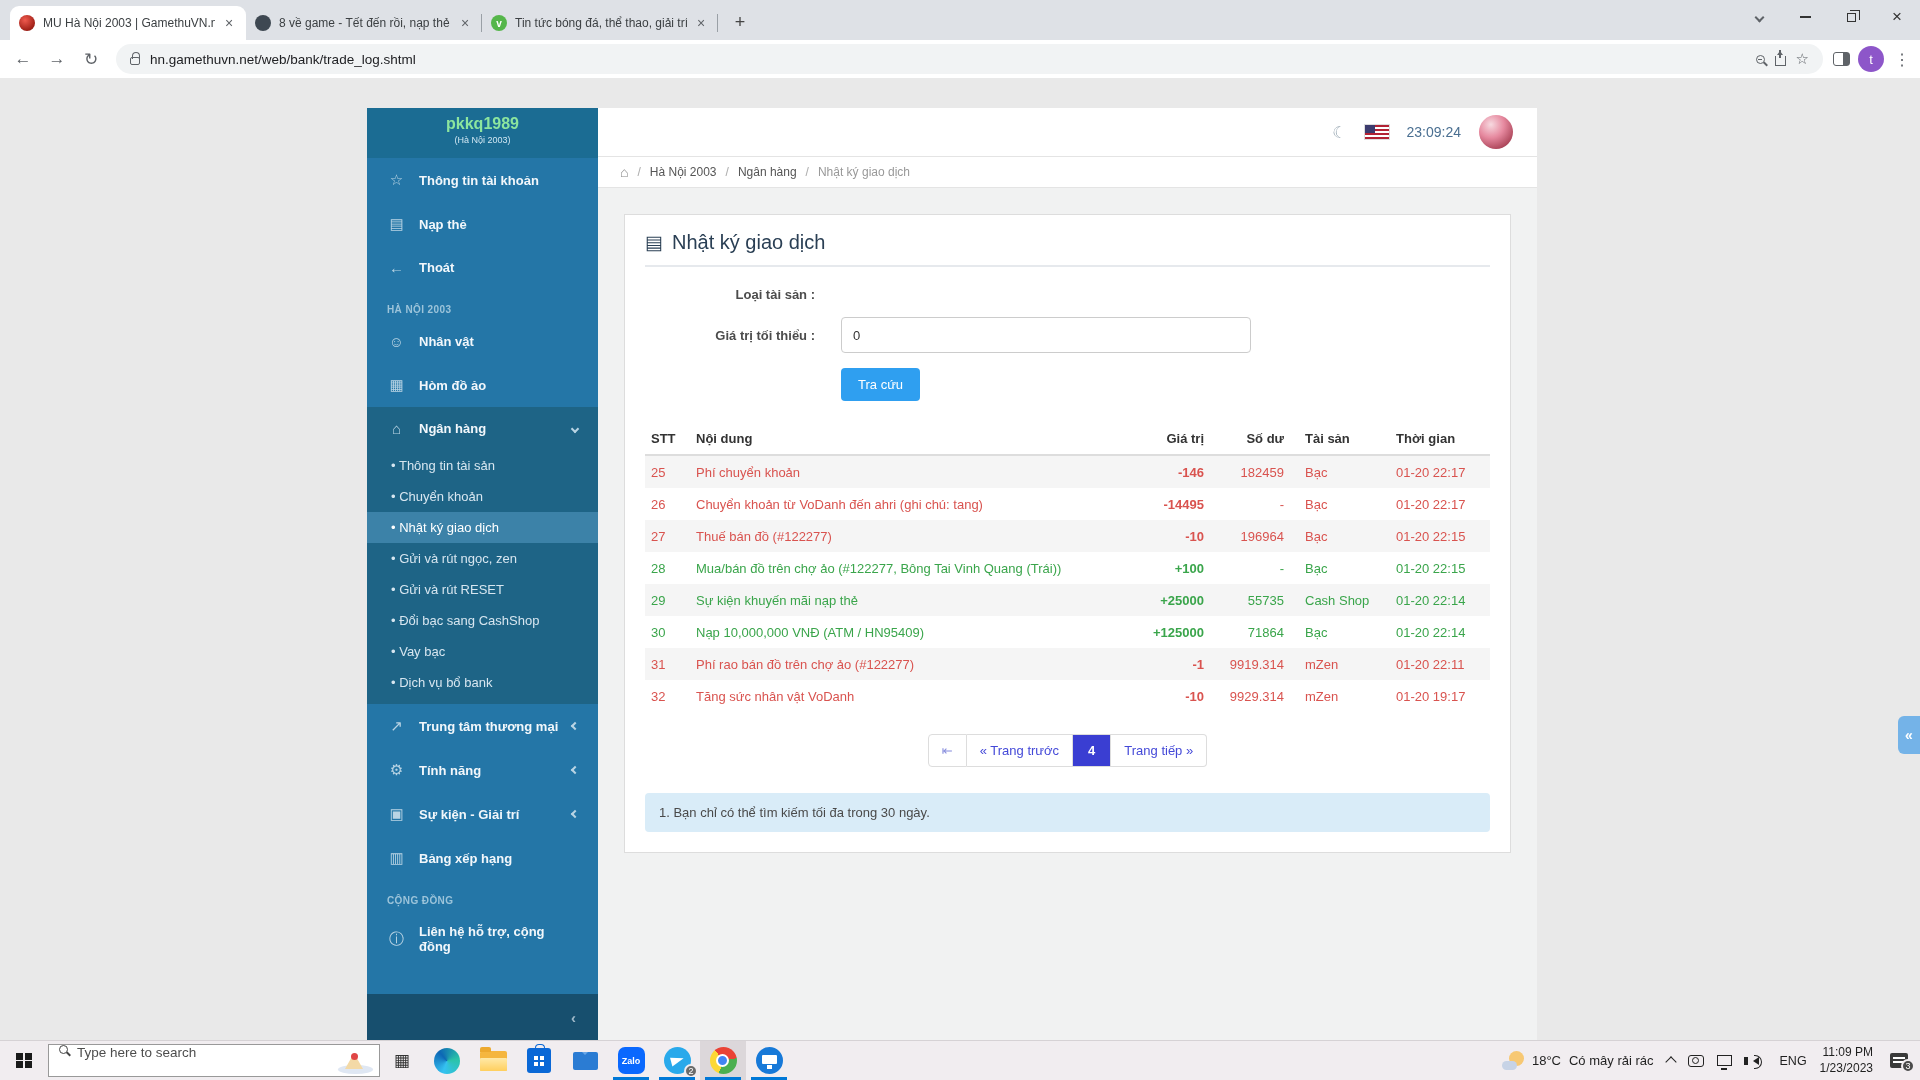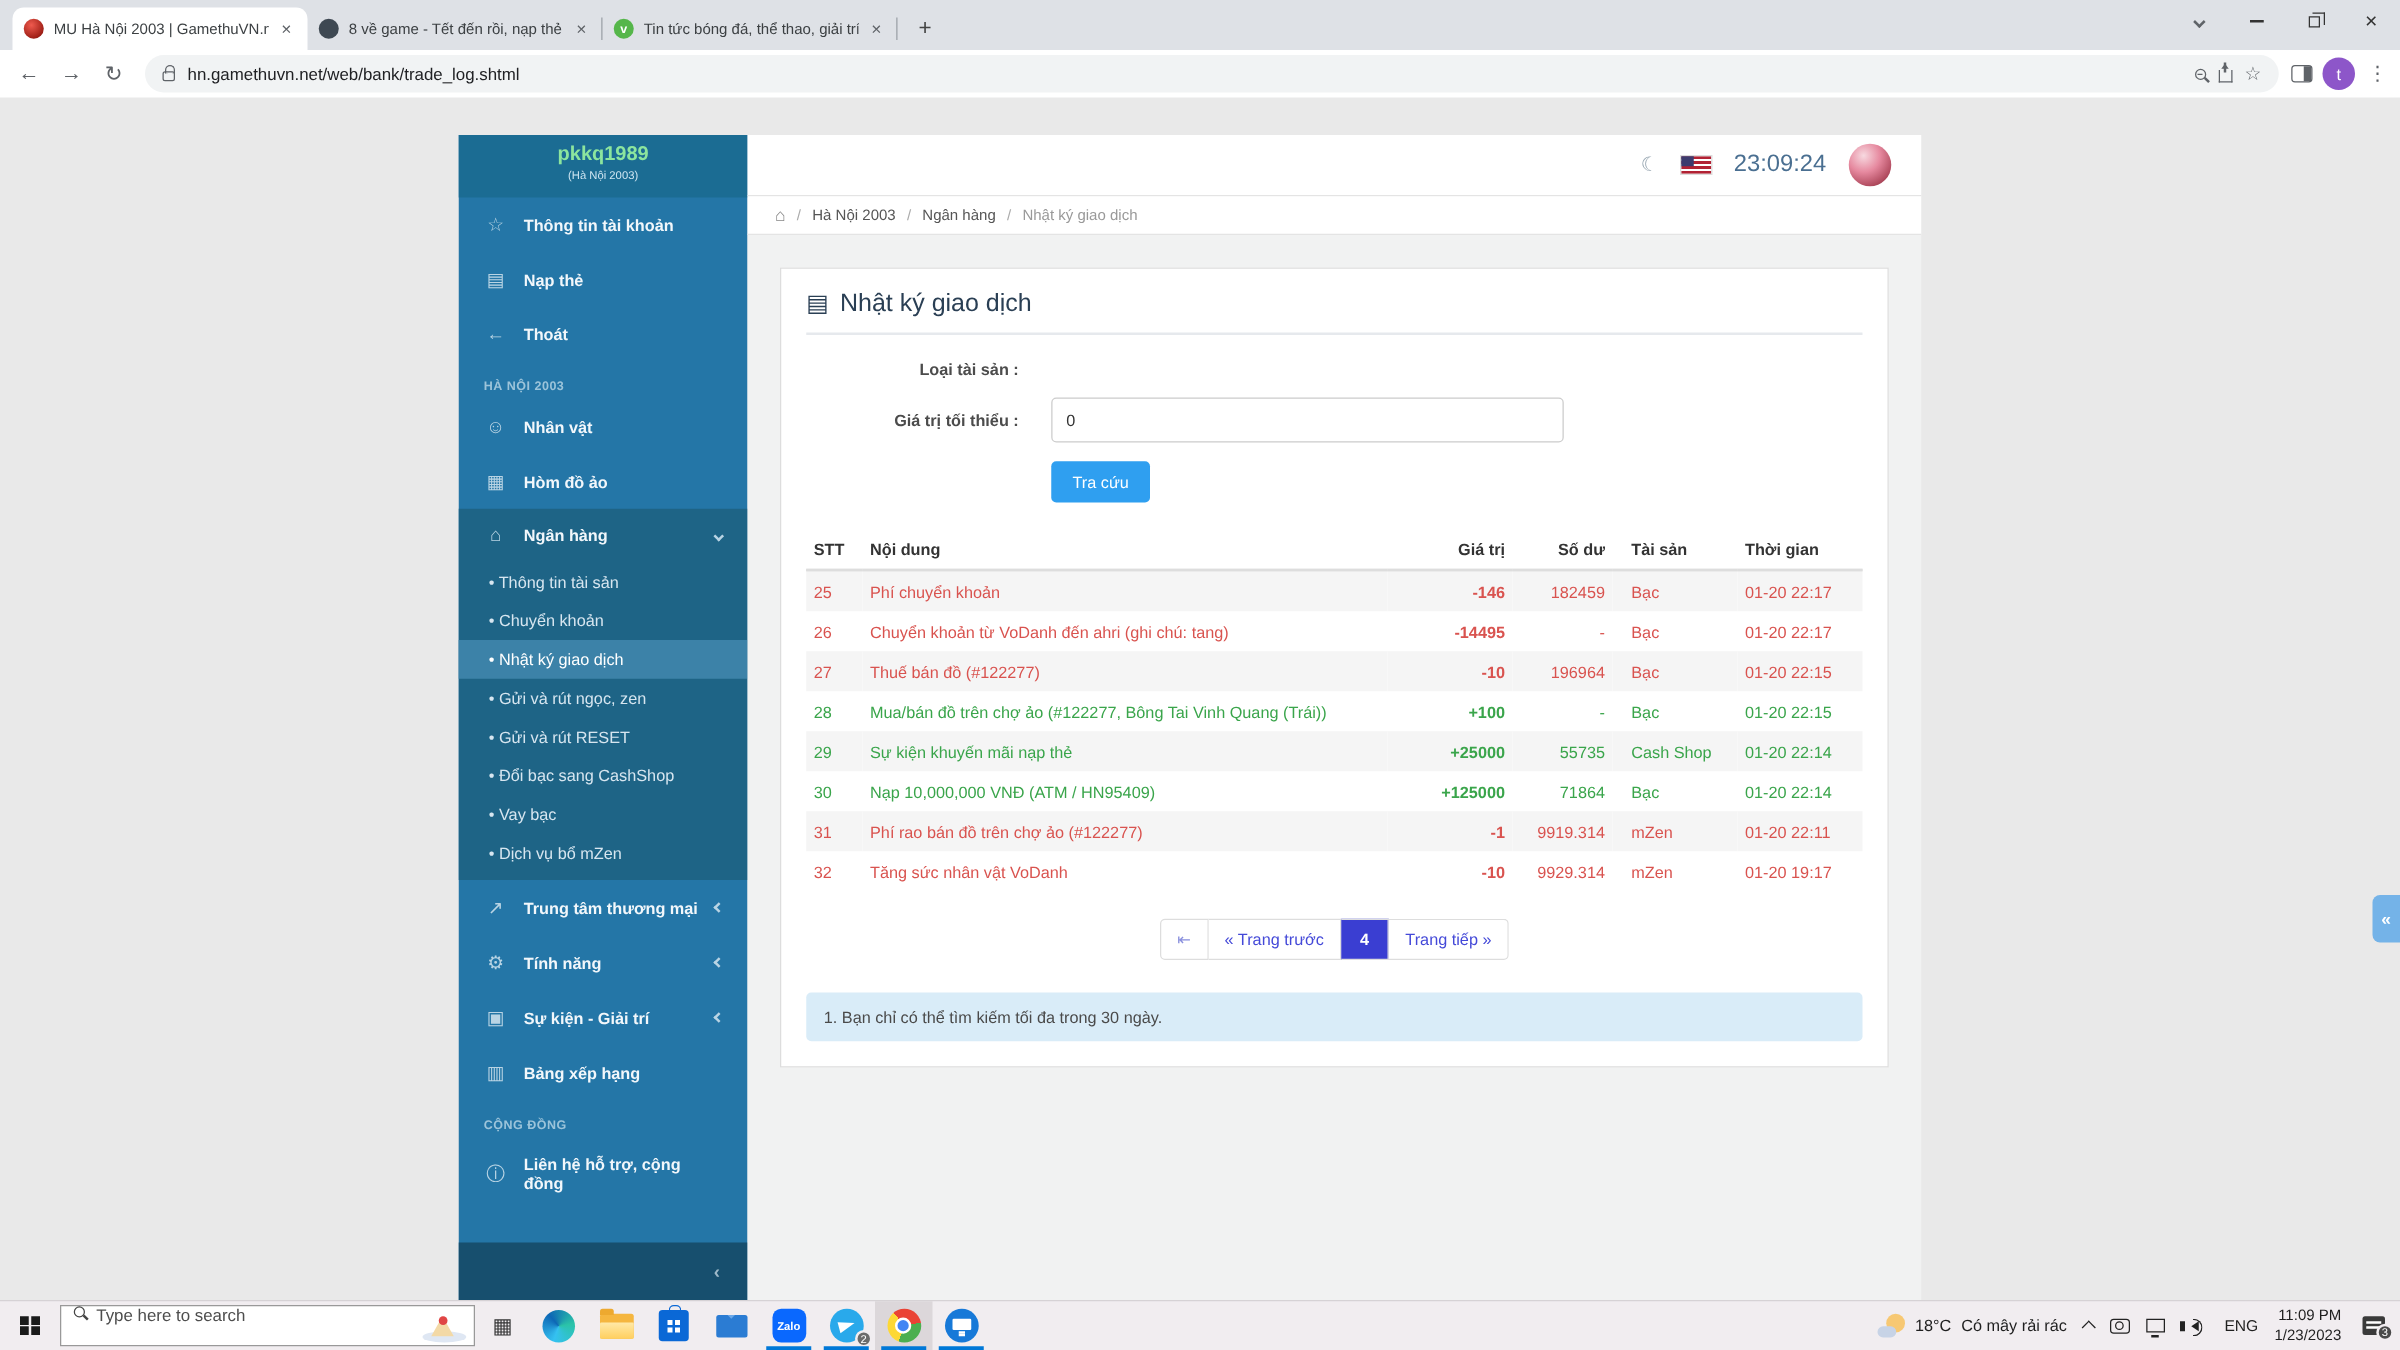--- a/index.html
+++ b/index.html
@@ -75,21 +75,21 @@
   .sb-sub::before { content:"• "; }
   .sb-sub.active { background:#3c82a8; color:#fff; }
   .sb-foot { position:absolute; bottom:0; left:0; width:100%; height:46px; background:#174f6e; display:flex; align-items:center; justify-content:flex-end; padding-right:22px; color:#9fb9c9; font-size:15px; font-weight:bold; }
 
   
   .content { position:absolute; left:598px; top:0; width:939px; height:100%; display:flex; flex-direction:column; }
   .topbar { height:49px; background:#fff; border-bottom:1px solid #e4e4e4; display:flex; align-items:center; justify-content:flex-end; gap:18px; padding:0 24px; flex:none; }
   .moon { font-size:16px; color:#97a6b1; }
   .flag { width:24px; height:14px; background:repeating-linear-gradient(#b22234 0 2px, #fff 2px 4px); position:relative; outline:1px solid #ddd; }
   .flag::before { content:""; position:absolute; left:0; top:0; width:10px; height:8px; background:#3c3b6e; }
-  .clock { font-size:19px; color:#4a6f91; }
+  .clock { font-size:14px; color:#4a6f91; }
   .avatar { width:34px; height:34px; border-radius:50%; background:radial-gradient(circle at 35% 28%, #f7d9e0, #e6899f 40%, #b04a5e 75%, #6e2433); }
   .breadcrumb { height:31px; background:#fff; border-bottom:1px solid #e4e4e4; display:flex; align-items:center; gap:9px; padding:0 22px; font-size:12px; color:#555; flex:none; }
   .bc-home { font-size:14px; color:#888; }
   .bc-sep { color:#aaa; }
   .bc-last { color:#999; }
 
   .pane { flex:1; background:#f1f2f2; overflow:hidden; }
   .card { margin:26px; width:887px; min-height:588px; background:#fff; border:1px solid #ddd; padding:16px 20px 20px; }
   .card-title { display:flex; align-items:center; gap:9px; font-size:20px; color:#2a3f54; padding-bottom:11px; border-bottom:2px solid #e6e9ed; margin-bottom:20px; }
   .card-title .ic { font-size:19px; color:#2a3f54; }
@@ -286,21 +286,21 @@
             <div class="sb-sub active"><span>Nhật ký giao dịch</span></div>
 
             <div class="sb-sub"><span>Gửi và rút ngọc, zen</span></div>
 
             <div class="sb-sub"><span>Gửi và rút RESET</span></div>
 
             <div class="sb-sub"><span>Đổi bạc sang CashShop</span></div>
 
             <div class="sb-sub"><span>Vay bạc</span></div>
 
-            <div class="sb-sub"><span>Dịch vụ bổ mZen</span></div>
+            <div class="sb-sub"><span>Dịch vụ bổ bank</span></div>
           </div>
       </div>
       <div class="sb-item">
         <span class="ic">↗</span>
         <span class="grow">Trung tâm thương mại</span>
         <i class="chev left"></i>
       </div>
       <div class="sb-item">
         <span class="ic">⚙</span>
         <span class="grow">Tính năng</span>

